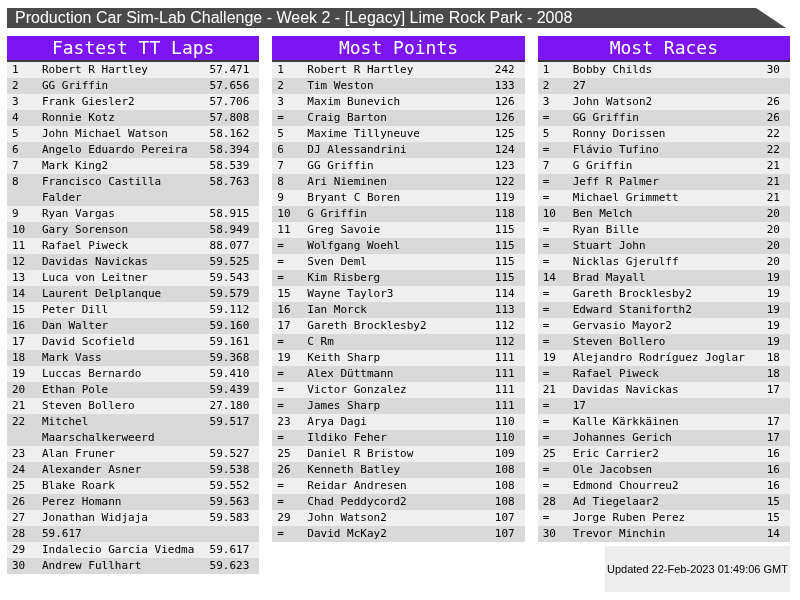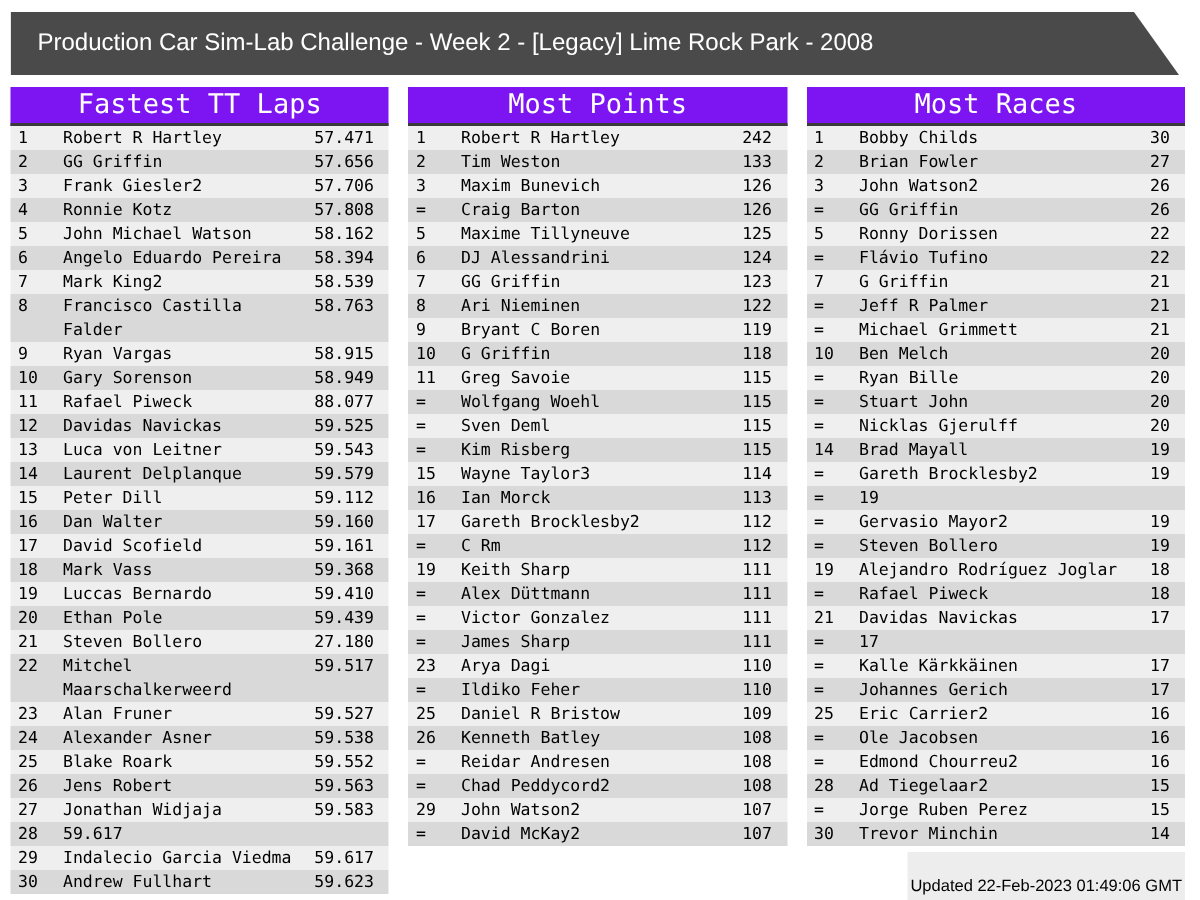--- a/index.html
+++ b/index.html
@@ -12,25 +12,25 @@
   }
   *{box-sizing:border-box;}
   html,body{margin:0;padding:0;}
   body{
     width:800px;height:600px;overflow:hidden;
     background:#ffffff;
     font-family:"DejaVu Sans Mono",monospace;
   }
   .topbar{
     margin:8px 14px 0 7px;
-    height:42px;
+    height:20px;
     background:var(--topbar);
     clip-path:polygon(0 0, calc(100% - 30px) 0, 100% 100%, 0 100%);
     display:flex;align-items:center;
-    padding-left:18px;
+    padding-left:8px;
   }
   .topbar .title{
     color:#ffffff;
     font-family:"Liberation Sans",sans-serif;
     font-size:16px;
     letter-spacing:0px;
     white-space:nowrap;
   }
   .boards{
     display:flex;
@@ -219,21 +219,21 @@
           <span class="name">Alexander Asner</span>
           <span class="value">59.538</span>
         </div>
         <div class="row">
           <span class="rank">25</span>
           <span class="name">Blake Roark</span>
           <span class="value">59.552</span>
         </div>
         <div class="row">
           <span class="rank">26</span>
-          <span class="name">Jens Robert</span>
+          <span class="name">Perez Homann</span>
           <span class="value">59.563</span>
         </div>
         <div class="row">
           <span class="rank">27</span>
           <span class="name">Jonathan Widjaja</span>
           <span class="value">59.583</span>
         </div>
         <div class="row">
           <span class="rank">28</span>
           <span class="value">59.617</span>
@@ -408,21 +408,20 @@
   <section class="board">
     <div class="board-header">Most Races</div>
     <div class="rows">
         <div class="row">
           <span class="rank">1</span>
           <span class="name">Bobby Childs</span>
           <span class="value">30</span>
         </div>
         <div class="row">
           <span class="rank">2</span>
-          <span class="name">Brian Fowler</span>
           <span class="value">27</span>
         </div>
         <div class="row">
           <span class="rank">3</span>
           <span class="name">John Watson2</span>
           <span class="value">26</span>
         </div>
         <div class="row">
           <span class="rank">=</span>
           <span class="name">GG Griffin</span>
@@ -478,20 +477,21 @@
           <span class="name">Brad Mayall</span>
           <span class="value">19</span>
         </div>
         <div class="row">
           <span class="rank">=</span>
           <span class="name">Gareth Brocklesby2</span>
           <span class="value">19</span>
         </div>
         <div class="row">
           <span class="rank">=</span>
+          <span class="name">Edward Staniforth2</span>
           <span class="value">19</span>
         </div>
         <div class="row">
           <span class="rank">=</span>
           <span class="name">Gervasio Mayor2</span>
           <span class="value">19</span>
         </div>
         <div class="row">
           <span class="rank">=</span>
           <span class="name">Steven Bollero</span>

